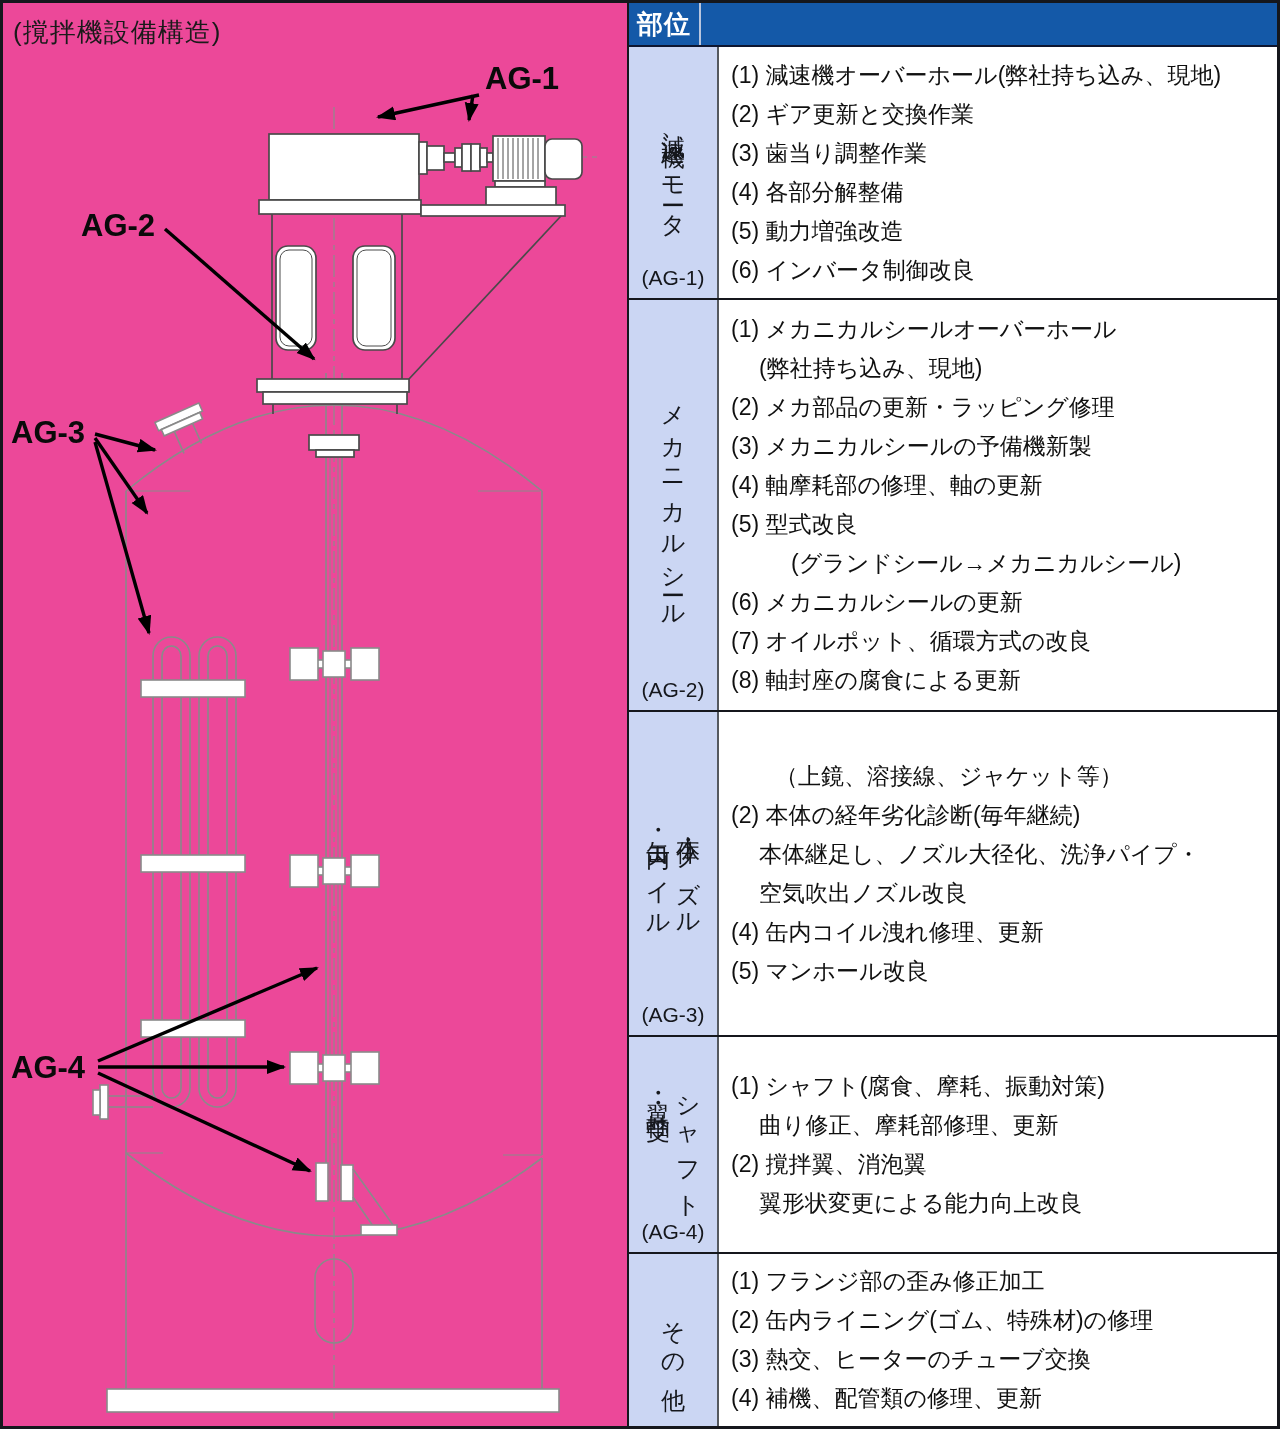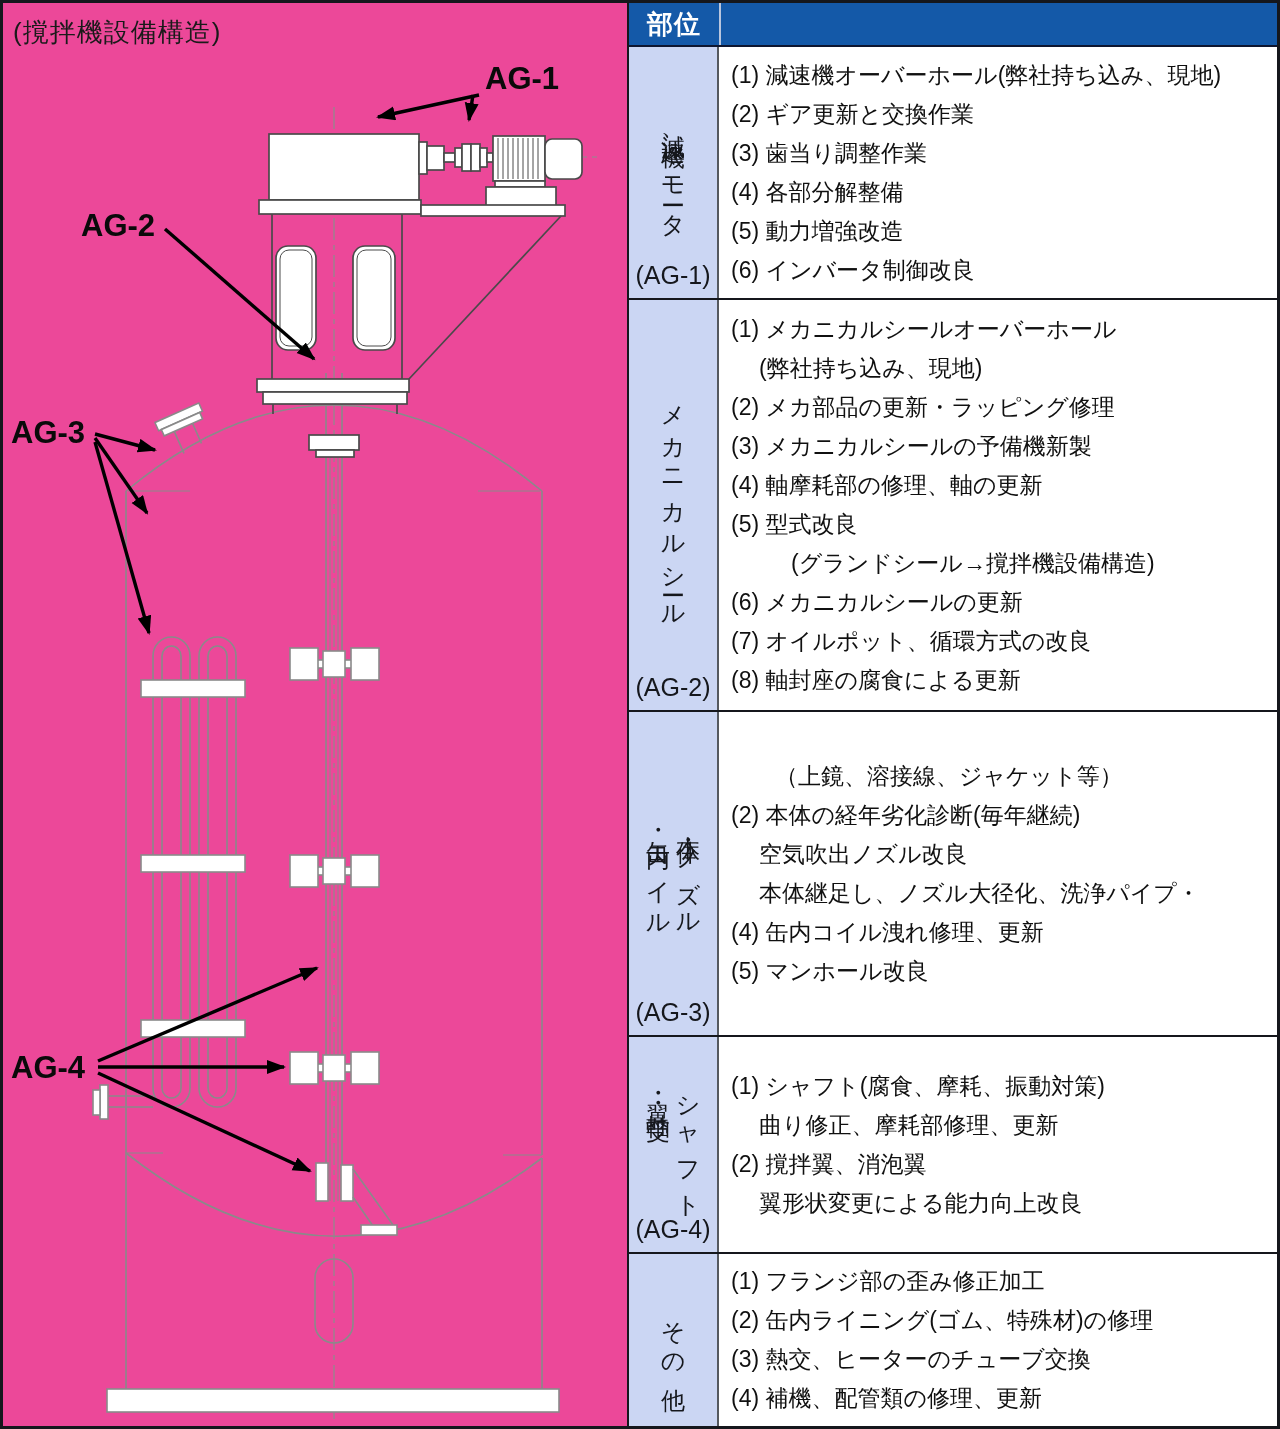--- a/index.html
+++ b/index.html
@@ -18,31 +18,31 @@
   .lm{stroke:var(--line-mid);stroke-width:1.6;fill:none}
   .thin{stroke-width:1}
   .fw{fill:#fff}
   .cl{stroke:#8d8d8d;stroke-width:1.2;stroke-dasharray:22 5 5 5;fill:none}
   .arrow{stroke:var(--arrow);stroke-width:3.4;fill:none}
   .callout{font-family:"Liberation Sans",sans-serif;font-size:31px;font-weight:bold;fill:#0a0a0a}
   
   .table-panel{flex:1;display:flex;flex-direction:column;background:#fff}
   .thead{height:44px;flex:0 0 44px;display:flex;background:var(--header-bg);color:var(--header-text);border-bottom:2px solid #0E1630}
   .th{display:flex;align-items:center;justify-content:center;font-size:26px;font-weight:600;letter-spacing:1px}
-  .th-part{width:92px;border-right:2px solid #B9C6DE}
+  .th-part{width:72px;border-right:2px solid #B9C6DE}
   .th-ex{flex:1}
   .trow{display:flex;border-bottom:2px solid var(--grid-dark)}
   .trow:nth-child(1){height:253px}
   .trow:nth-child(2){height:412px}
   .trow:nth-child(3){height:325px}
   .trow:nth-child(4){height:217px}
   .trow:nth-child(5){height:172px;border-bottom:none}
   .label-cell{width:90px;background:var(--label-bg);border-right:2px solid var(--grid-mid);position:relative;display:flex;align-items:center;justify-content:center}
   .vlabel{writing-mode:vertical-rl;text-orientation:mixed;white-space:pre-line;font-size:24px;line-height:30px;letter-spacing:5px;color:var(--text)}
-  .tag{position:absolute;bottom:8px;left:0;right:0;text-align:center;font-size:25px;letter-spacing:0;color:var(--text)}
+  .tag{position:absolute;bottom:8px;left:0;right:0;text-align:center;font-size:21px;letter-spacing:0;color:var(--text)}
   .content-cell{flex:1;display:flex;flex-direction:column;justify-content:center;padding:4px 6px 4px 12px;overflow:hidden}
   .iline{font-size:23px;line-height:39px;white-space:nowrap;color:#101010}
   .ind1{padding-left:28px}
   .ind2{padding-left:44px}
   .ind3{padding-left:60px}
 </style>
 </head>
 <body>
 
 <div class="page">
@@ -235,37 +235,37 @@
             <div class="vlabel">メカニカルシール</div>
             <div class="tag">(AG-2)</div>
           </div>
           <div class="content-cell">
             <div class="iline">(1) メカニカルシールオーバーホール</div>
             <div class="iline ind1">(弊社持ち込み、現地)</div>
             <div class="iline">(2) メカ部品の更新・ラッピング修理</div>
             <div class="iline">(3) メカニカルシールの予備機新製</div>
             <div class="iline">(4) 軸摩耗部の修理、軸の更新</div>
             <div class="iline">(5) 型式改良</div>
-            <div class="iline ind3">(グランドシール→撹拌機設備構造)</div>
+            <div class="iline ind3">(グランドシール→メカニカルシール)</div>
             <div class="iline">(6) メカニカルシールの更新</div>
             <div class="iline">(7) オイルポット、循環方式の改良</div>
             <div class="iline">(8) 軸封座の腐食による更新</div>
           </div>
         </div>
         <div class="trow">
           <div class="label-cell">
             <div class="vlabel">本体・ノズル
 ・缶内コイル</div>
             <div class="tag">(AG-3)</div>
           </div>
           <div class="content-cell">
             <div class="iline ind2">（上鏡、溶接線、ジャケット等）</div>
             <div class="iline">(2) 本体の経年劣化診断(毎年継続)</div>
+            <div class="iline ind1">本体継足し、ノズル大径化、洗浄パイプ・</div>
             <div class="iline ind1">空気吹出ノズル改良</div>
-            <div class="iline ind1">本体継足し、ノズル大径化、洗浄パイプ・</div>
             <div class="iline">(4) 缶内コイル洩れ修理、更新</div>
             <div class="iline">(5) マンホール改良</div>
           </div>
         </div>
         <div class="trow">
           <div class="label-cell">
             <div class="vlabel">シャフト
 ・翼・軸受</div>
             <div class="tag">(AG-4)</div>
           </div>

